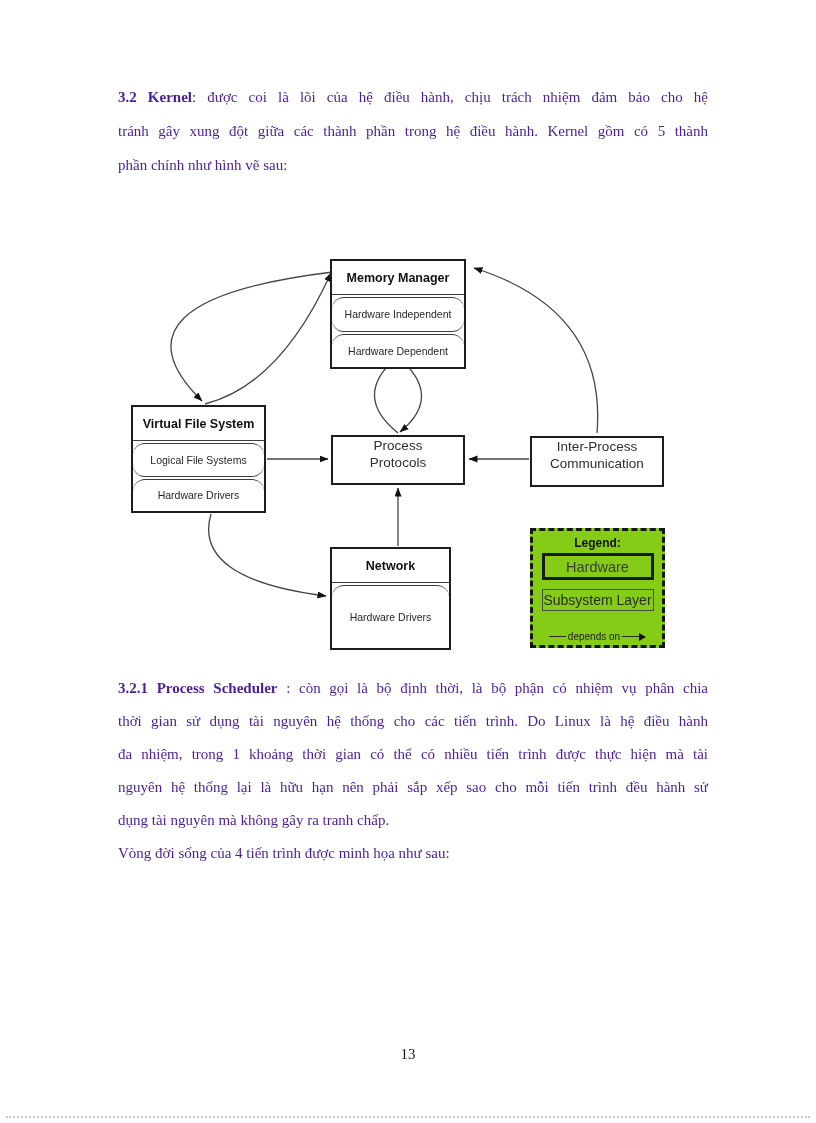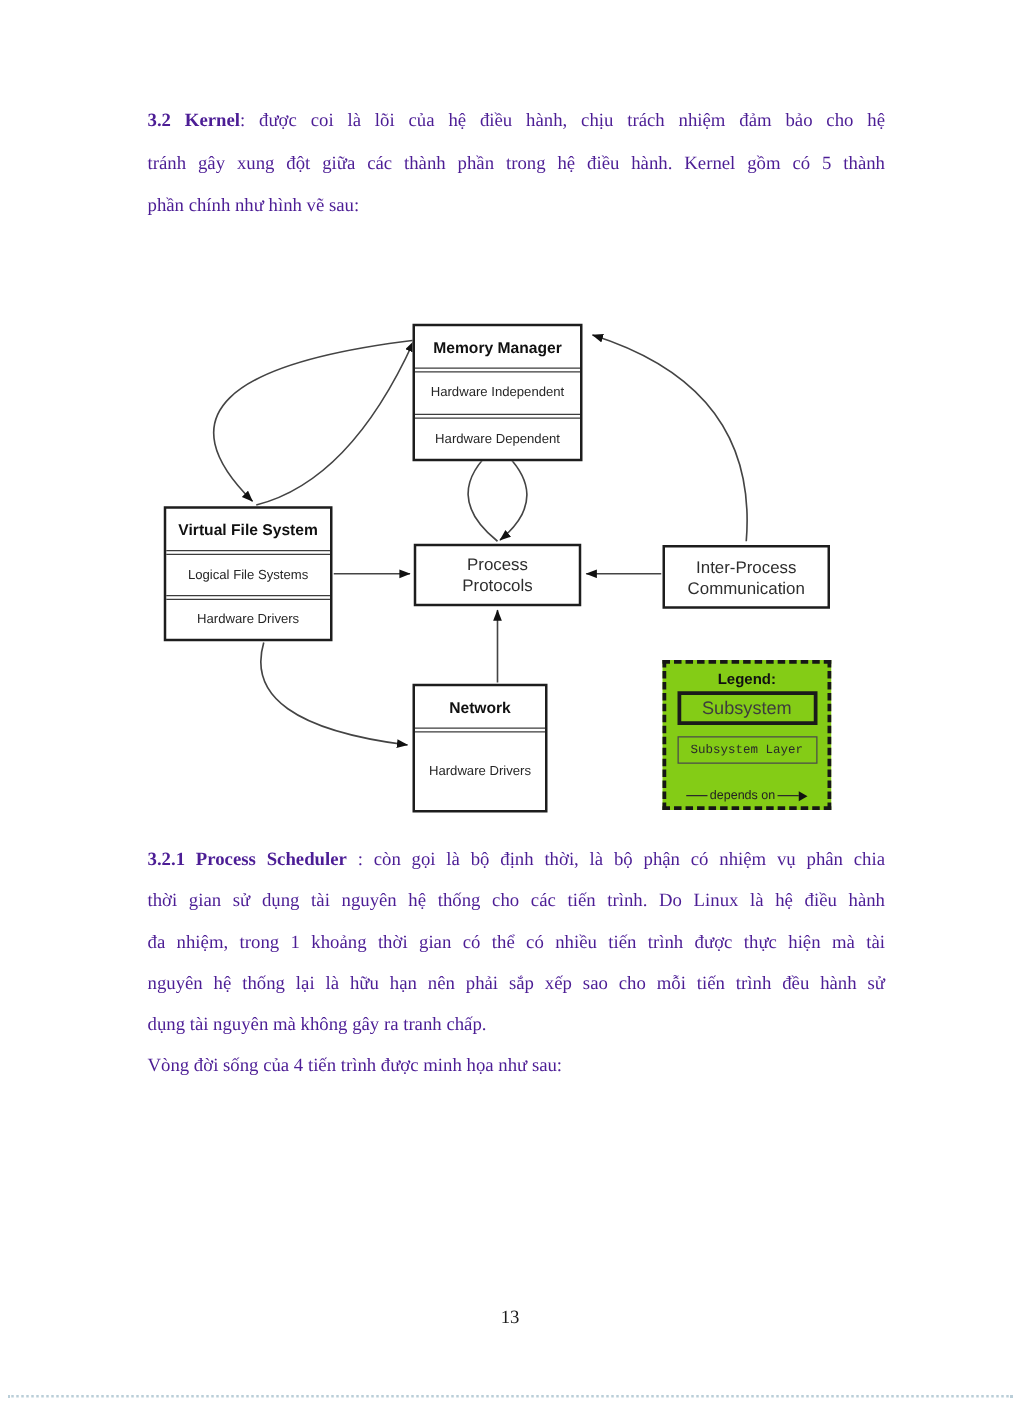--- a/index.html
+++ b/index.html
@@ -29,23 +29,24 @@
   .sbox-title {
     flex:0 0 33px; display:flex; align-items:center; justify-content:center;
     font-weight:bold; font-size:12.5px; color:#111;
     border-bottom:1px solid #3c3c3c;
   }
   .sbox-layer {
     flex:1; display:flex; align-items:center; justify-content:center;
     font-size:10.5px; color:#262626;
     border-top:1px solid #3c3c3c; border-bottom:1px solid #3c3c3c;
     margin-top:2px;
+    border-radius:12px;
   }
   .sbox-layer:last-child { border-bottom:none; }
-  .sbox.plain { align-items:center; justify-content:center; }
+  .sbox.plain { align-items:center; }
   .sbox.plain .sbox-line {
     font-size:13.5px; color:#2e2e2e; line-height:17px; text-align:center;
   }
   
   .legend {
     position:absolute; box-sizing:border-box; background:#84cc16;
     border:3px dashed #161616;
     display:flex; flex-direction:column; align-items:center;
     font-family:"Liberation Sans", sans-serif;
   }
@@ -53,21 +54,21 @@
   .legend-subsys {
     margin-top:3px; box-sizing:border-box; width:112px; height:27px;
     border:3px solid #1a1a1a;
     display:flex; align-items:center; justify-content:center;
     font-size:14.5px; color:#3d3d3d;
   }
   .legend-layer {
     margin-top:9px; box-sizing:border-box; width:112px; height:22px;
     border:1px solid #4a4a4a;
     display:flex; align-items:center; justify-content:center;
-    font-size:10px; color:#2a2a2a;font-family:Liberation Mono, monospace;
+    font-size:14px; color:#2a2a2a;
   }
   .legend-dep { margin-top:20px; display:flex; align-items:center; font-size:10px; color:#222; }
   .dline { display:inline-block; width:17px; height:1px; background:#2a2a2a; }
   .dep-text { padding:0 2px; }
   .dtri {
     display:inline-block; width:0; height:0;
     border-left:7px solid #111;
     border-top:4px solid transparent;
     border-bottom:4px solid transparent;
   }
@@ -127,28 +128,28 @@
   <div class="sbox plain" style="left:331px; top:435px; width:134px; height:50px;">
     <div class="sbox-line">Process</div>
     <div class="sbox-line">Protocols</div>
   </div>
 
   <div class="sbox plain" style="left:530px; top:436px; width:134px; height:51px;">
     <div class="sbox-line">Inter-Process</div>
     <div class="sbox-line">Communication</div>
   </div>
 
-  <div class="sbox" style="left:330px; top:547px; width:108px; height:103px;">
+  <div class="sbox" style="left:330px; top:547px; width:121px; height:103px;">
     <div class="sbox-title">Network</div>
     <div class="sbox-layer">Hardware Drivers</div>
   </div>
 
   <div class="legend" style="left:530px; top:528px; width:135px; height:120px;">
     <div class="legend-title">Legend:</div>
-    <div class="legend-subsys">Subsystem</div>
+    <div class="legend-subsys">Hardware</div>
     <div class="legend-layer">Subsystem Layer</div>
     <div class="legend-dep">
       <span class="dline"></span>
         <span class="dep-text">depends on</span>
         <span class="dline"></span>
         <span class="dtri"></span>
     </div>
   </div>
 
 </div>

